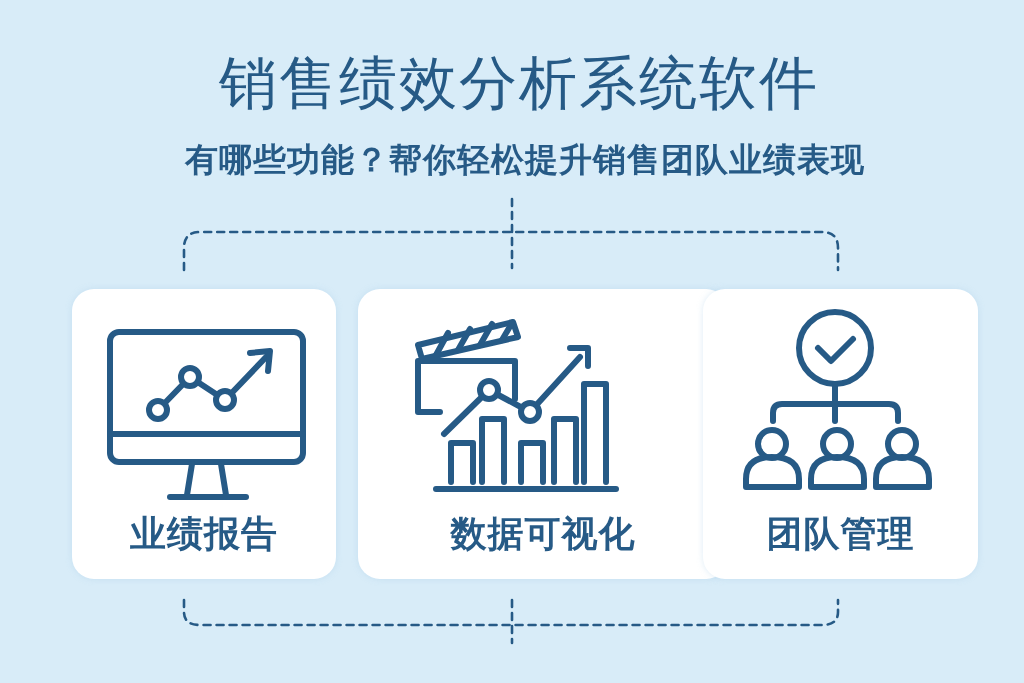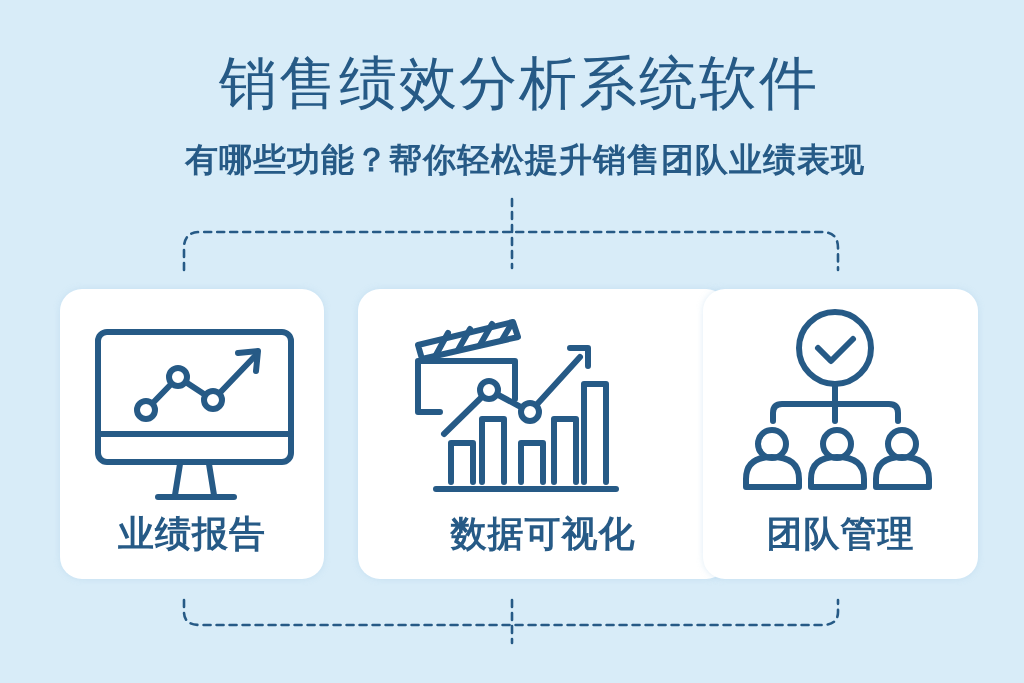--- a/index.html
+++ b/index.html
@@ -23,21 +23,21 @@
   .connector { position:absolute; left:0; top:0; width:1024px; height:683px; pointer-events:none; }
   .card {
     position:absolute; top:289px; height:290px; background:#ffffff;
     border-radius:22px; box-shadow:0 0 6px rgba(160,200,230,0.35);
   }
   .card svg { position:absolute; left:0; top:0; }
   .card-label {
     position:absolute; left:0; right:0; top:510px; text-align:center;
     font-size:36px; font-weight:bold; color:#265a86; letter-spacing:1px;
   }
-  #card1 { left:60px; width:264px; }
+  #card1 { left:72px; width:264px; }
   #card2 { left:358px; width:370px; }
   #card3 { left:703px; width:275px; }
   .card .card-label { top:221px; }
 </style>
 </head>
 <body>
 
 <div class="title">销售绩效分析系统软件</div>
 <div class="subtitle">有哪些功能？帮你轻松提升销售团队业绩表现</div>
 

